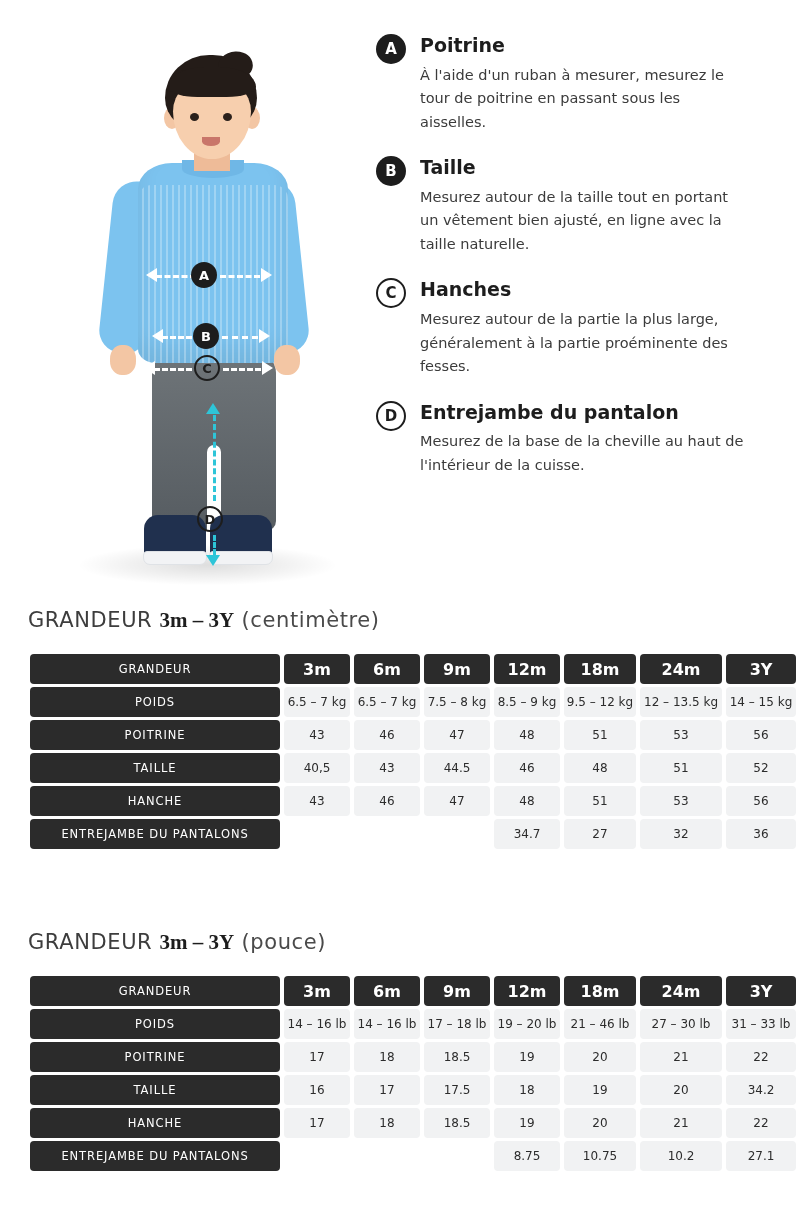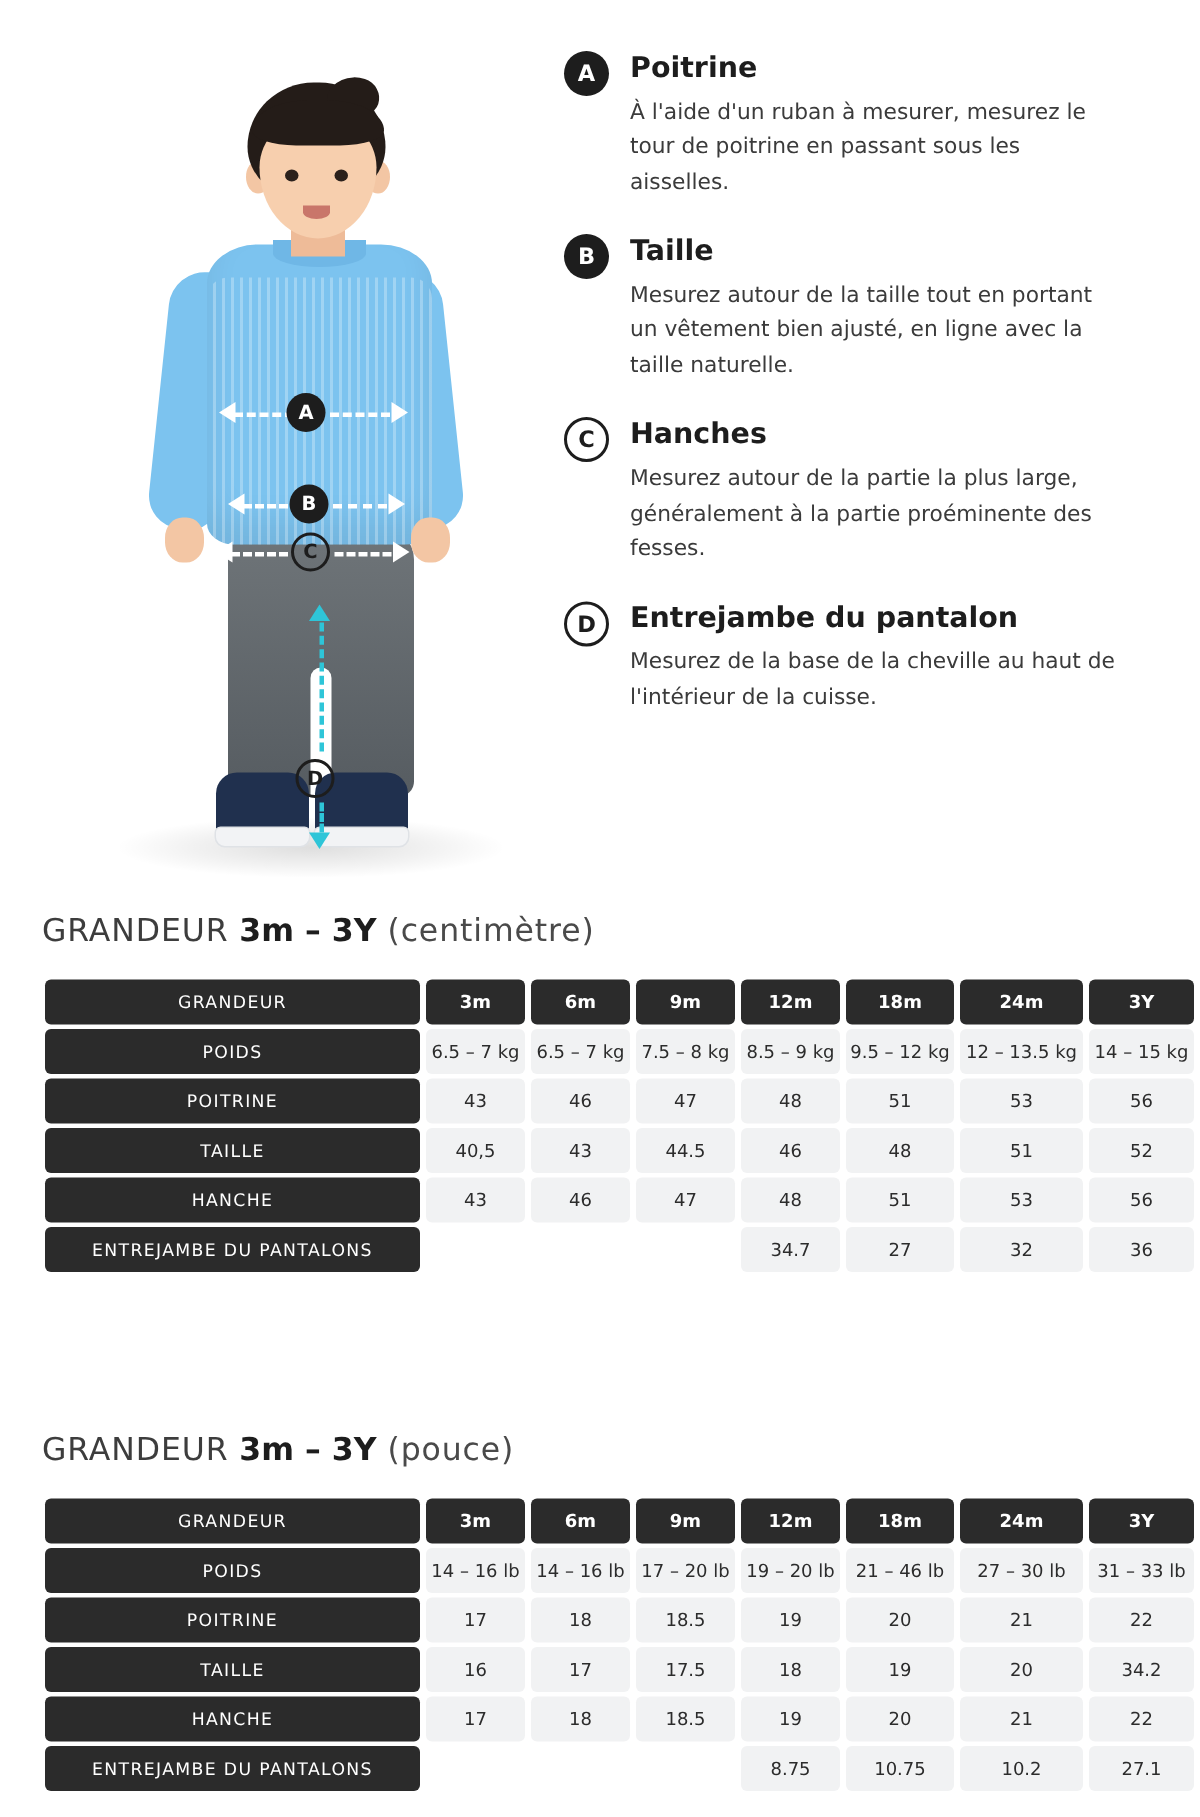--- a/index.html
+++ b/index.html
@@ -280,30 +280,30 @@
     font-size: 14.5px;
     line-height: 1.62;
     color: #3b3b3b;
     margin: 0;
     max-width: 330px;
   }
 
   
   .table-block { position: absolute; left: 26px; width: 748px; }
   .tb1 { top: 608px; }
-  .tb2 { top: 930px; margin-top: 24px; }
+  .tb2 { top: 930px; }
 
   .table-title {
     font-size: 21px;
     color: #3d3d3d;
     letter-spacing: 0.6px;
     margin: 0 0 18px 2px;
     font-weight: 400;
   }
-  .table-title b { font-weight: 700; color: #1d1d1d; letter-spacing: 0px; }
+  .table-title b { font-weight: 700; color: #1d1d1d; letter-spacing: 0px; font-family: Liberation Serif, serif; }
   .table-title span.unit { color: #4a4a4a; }
 
   table.sizes {
     border-collapse: separate;
     border-spacing: 4px 3px;
     width: 748px;
     table-layout: fixed;
   }
   table.sizes th.rowhead,
   table.sizes td.rowhead {
@@ -313,21 +313,21 @@
     letter-spacing: 0.9px;
     text-align: center;
     height: 30px;
     border-radius: 4px;
     font-weight: 400;
     width: 250px;
   }
   table.sizes th.colhead {
     background: #2b2b2b;
     color: #ffffff;
-    font-size: 12px;
+    font-size: 16px;
     font-weight: 700;
     text-align: center;
     height: 30px;
     border-radius: 4px;
   }
   table.sizes td.cell {
     background: #f1f2f3;
     color: #2c2c2c;
     font-size: 12px;
     text-align: center;
@@ -540,21 +540,21 @@
           <th class="colhead">18m</th>
           <th class="colhead">24m</th>
           <th class="colhead">3Y</th>
         </tr>
       </thead>
       <tbody>
         <tr>
           <td class="rowhead">POIDS</td>
           <td class="cell">14 – 16 lb</td>
           <td class="cell">14 – 16 lb</td>
-          <td class="cell">17 – 20 lb</td>
+          <td class="cell">17 – 18 lb</td>
           <td class="cell">19 – 20 lb</td>
           <td class="cell">21 – 46 lb</td>
           <td class="cell">27 – 30 lb</td>
           <td class="cell">31 – 33 lb</td>
         </tr>
         <tr>
           <td class="rowhead">POITRINE</td>
           <td class="cell">17</td>
           <td class="cell">18</td>
           <td class="cell">18.5</td>

